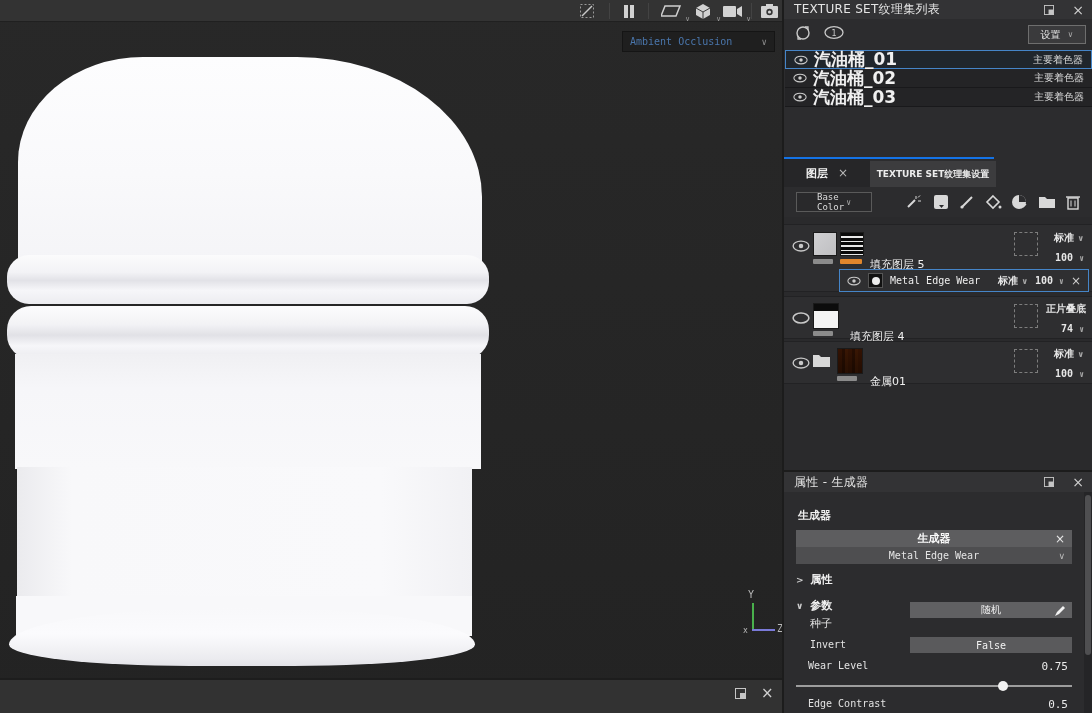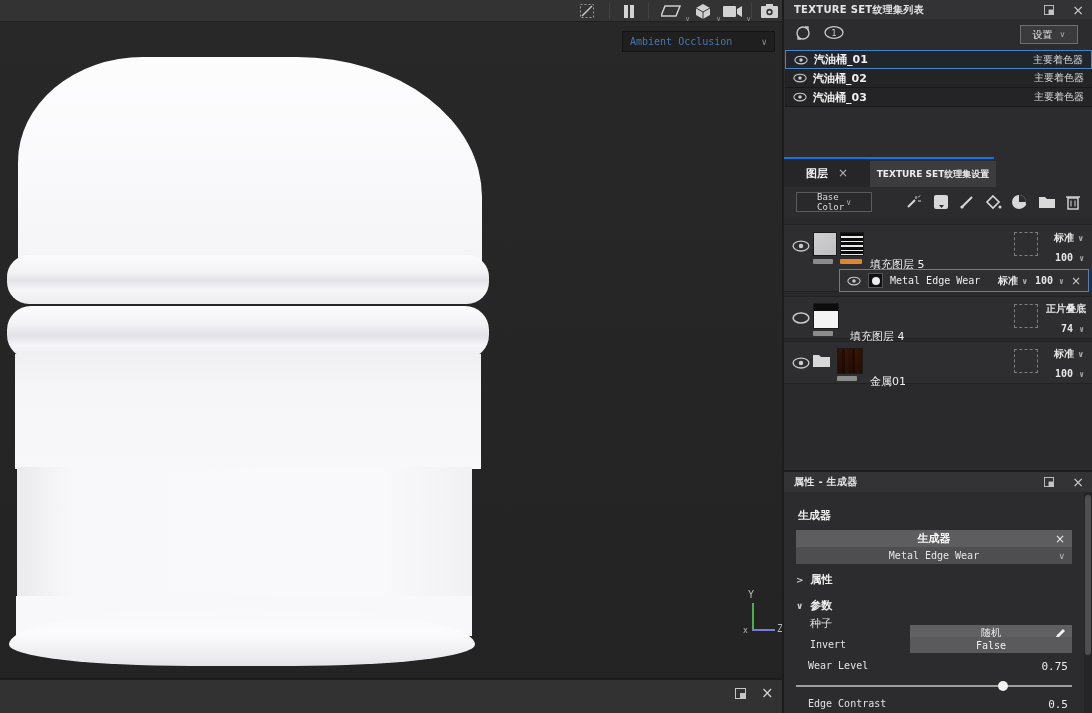--- a/index.html
+++ b/index.html
@@ -39,32 +39,32 @@
   #axis-gizmo { left:736px; top:590px; width:46px; height:55px; }
   #axis-y-line { position:absolute; left:16px; top:13px; width:2px; height:27px; background:#49b04c; }
   #axis-z-line { position:absolute; left:16px; top:39px; width:23px; height:2px; background:#7a7ad8; }
   .axis-label { position:absolute; color:#b9b9b9; font-size:10px; font-family:"DejaVu Sans Mono", monospace; }
 
   #bottom-strip { left:0; top:678px; width:782px; height:35px; background:#323232; border-top:2px solid #1d1d1d; }
 
   
   #right-panel { left:782px; top:0; width:310px; height:713px; background:#2c2c2e; border-left:2px solid #1c1c1c; }
   .panel-header { position:absolute; left:0; width:310px; height:19px; background:#333335; display:flex; align-items:center; padding:0 10px; }
-  .panel-title { font-weight:bold; font-size:10px; color:#e4e4e4; letter-spacing:.3px; }
+  .panel-title { font-weight:normal; font-size:12px; color:#e4e4e4; letter-spacing:.3px; }
   .hdr-icons { margin-left:auto; display:flex; gap:18px; align-items:center; }
   .restore-ic svg { display:block; }
   .close-x { color:#cfcfcf; font-size:14px; line-height:12px; }
 
   .ts-tools { left:0; top:20px; width:310px; height:28px; }
-  #settings-btn { position:absolute; right:16px; top:5px; width:58px; height:19px; border:1px solid #6e6e6e; background:#3a3a3c;
+  #settings-btn { position:absolute; right:8px; top:5px; width:58px; height:19px; border:1px solid #6e6e6e; background:#3a3a3c;
     display:flex; align-items:center; justify-content:center; gap:7px; font-size:10px; color:#e2e2e2; }
   .ts-row { position:absolute; left:1px; width:307px; height:19px; background:#242426; border-bottom:1px solid #19191b;
     display:flex; align-items:center; padding:0 8px; gap:6px; }
   .ts-row.selected { border:1px solid #4585c8; background:#20262c; }
-  .ts-name { font-weight:bold; font-size:11px; color:#f0f0f0; }
+  .ts-name { font-weight:bold; font-size:17px; color:#f0f0f0; }
   .ts-shader { margin-left:auto; font-size:10px; color:#dadada; }
 
   #tab-accent { left:0; top:157px; width:210px; height:2px; background:#1473e6; }
   #tab-bar { left:0; top:159px; width:310px; height:28px; background:#2c2c2e; }
   #tab-layers { position:absolute; left:0; top:0; width:86px; height:28px; background:#262628; display:flex; align-items:center; justify-content:center; gap:10px; }
   #tab-layers .lbl { font-weight:bold; font-size:11px; color:#f2f2f2; }
   #tab-layers .x { color:#b9b9b9; font-size:12px; }
   #tab-settings { position:absolute; left:86px; top:2px; width:126px; height:26px; background:#3c3c3e; display:flex; align-items:center; justify-content:center; }
   #tab-settings .lbl { font-weight:bold; font-size:9px; color:#ececec; }
 
@@ -417,21 +417,21 @@
 
       <div class="sect-head" style="left:12px; top:80px;">
         <span class="toggle-chev">&gt;</span><span>属性</span>
       </div>
 
       <div class="sect-head" style="left:12px; top:106px;">
         <span class="toggle-chev">∨</span><span>参数</span>
       </div>
 
       <span class="param-label" style="left:26px; top:124px;">种子</span>
-      <div class="param-btn" style="top:133px;">
+      <div class="param-btn" style="top:110px;">
         <span>随机</span>
         <svg style="position:absolute; right:6px; top:3px;" width="11" height="11" viewBox="0 0 11 11">
             <path d="M0 11 L2 7 L8 1 L10 3 L4 9 Z" fill="#f2f2f2"></path>
           </svg>
       </div>
 
       <span class="param-label mono" style="left:26px; top:147px; font-size:10px;">Invert</span>
       <div class="param-btn mono" style="top:145px; background:#5a5a5c;">
         <span>False</span>
       </div>

